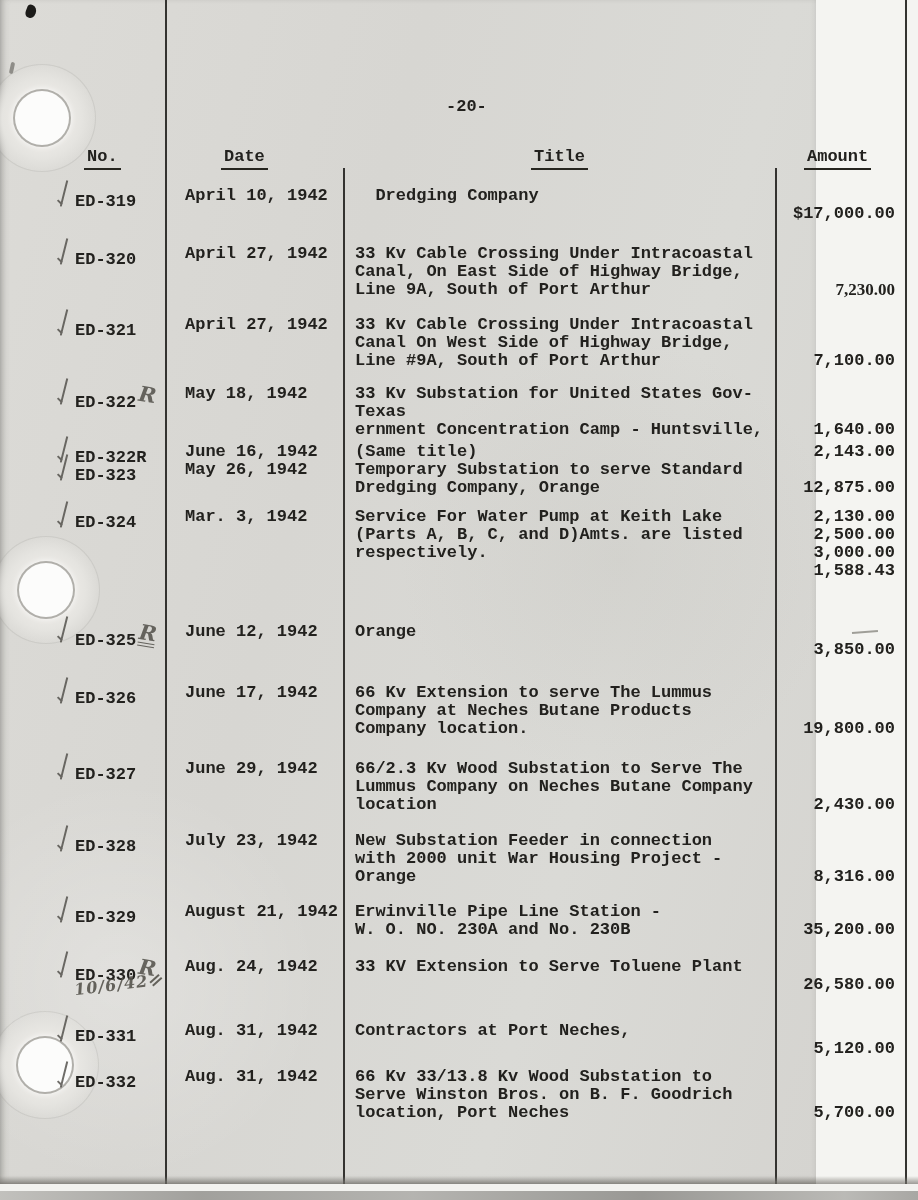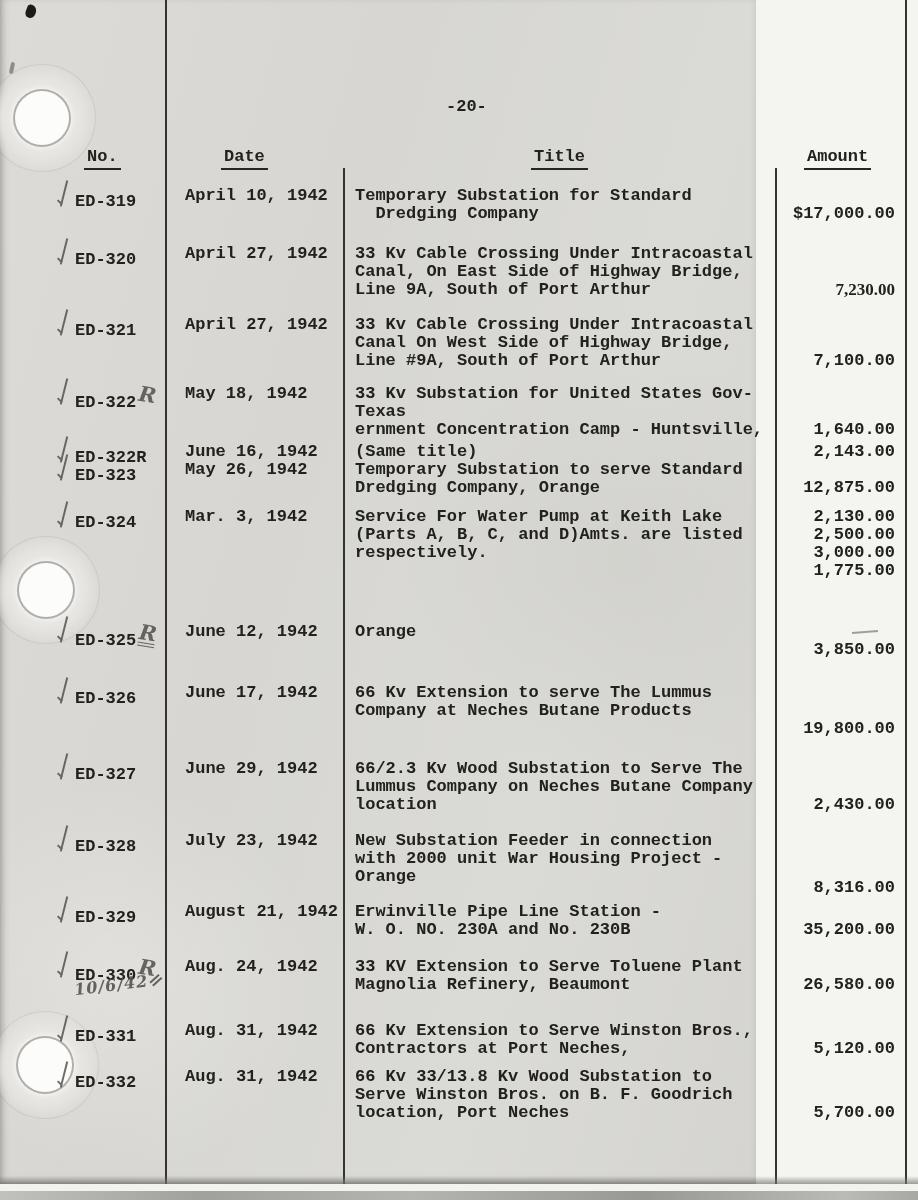--- a/index.html
+++ b/index.html
@@ -3,21 +3,21 @@
 <meta charset="utf-8">
 <style>
   html,body{margin:0;padding:0;}
   body{
     width:918px;height:1200px;position:relative;overflow:hidden;
     background:#f4f4f1;
     font-family:"Liberation Mono","DejaVu Sans Mono",monospace;
   }
   
   .paper{
-    position:absolute;left:0;top:0;width:756px;height:1184px;
+    position:absolute;left:0;top:0;width:816px;height:1184px;
     background:
       radial-gradient(circle at 620px 560px, rgba(190,188,182,.25), rgba(190,188,182,0) 220px),
       radial-gradient(circle at 120px 980px, rgba(255,255,255,.25), rgba(255,255,255,0) 200px),
       linear-gradient(105deg,#dcdbd7 0%,#d7d6d2 38%,#dadad6 70%,#d5d4d0 100%);
     box-shadow:inset 6px 0 10px -6px rgba(60,60,55,.45), inset 0 -4px 8px -4px rgba(90,90,85,.5);
   }
   .torn-edge{
     position:absolute;left:0;top:1176px;width:918px;height:8px;
     background:linear-gradient(180deg,rgba(150,148,142,0),rgba(130,128,122,.55) 70%,rgba(110,108,102,.65));
   }
@@ -128,21 +128,20 @@
   <div class="typed colhead" id="head-date">Date</div>
   <div class="typed colhead" id="head-title">Title</div>
   <div class="typed colhead" id="head-amount">Amount</div>
 
   <div id="rows">
       <div class="row">
         <span class="check"></span>
         <div class="no-line typed"><span>ED-319</span></div>
         <div class="date-cell typed">April 10, 1942</div>
         <div class="title-cell typed">
-          <div>Temporary Substation for Standard</div>
           <div>  Dredging Company</div>
         </div>
         <div class="amount-cell typed" style="top: 18px;">
           <div>$17,000.00</div>
         </div>
       </div>
       <div class="row">
         <span class="check"></span>
         <div class="no-line typed"><span>ED-320</span></div>
         <div class="date-cell typed">April 27, 1942</div>
@@ -210,41 +209,42 @@
         <div class="date-cell typed">Mar. 3, 1942</div>
         <div class="title-cell typed">
           <div>Service For Water Pump at Keith Lake</div>
           <div>(Parts A, B, C, and D)Amts. are listed</div>
           <div>respectively.</div>
         </div>
         <div class="amount-cell typed" style="top: 0px;">
           <div>2,130.00</div>
           <div>2,500.00</div>
           <div>3,000.00</div>
-          <div>1,775.00</div>
+          <div>1,588.43</div>
         </div>
       </div>
       <div class="row">
         <span class="check"></span>
         <div class="no-line typed"><span>ED-325</span><span class="annot underlined">R</span></div>
         <div class="date-cell typed">June 12, 1942</div>
         <div class="title-cell typed">
           <div>Orange</div>
         </div>
         <div class="amount-cell typed" style="top: 18px;">
           <div>3,850.00</div>
         </div>
       </div>
       <div class="row">
         <span class="check"></span>
         <div class="no-line typed"><span>ED-326</span></div>
         <div class="date-cell typed">June 17, 1942</div>
         <div class="title-cell typed">
           <div>66 Kv Extension to serve The Lummus</div>
           <div>Company at Neches Butane Products</div>
+          <div>Company location.</div>
         </div>
         <div class="amount-cell typed" style="top: 36px;">
           <div>19,800.00</div>
         </div>
       </div>
       <div class="row">
         <span class="check"></span>
         <div class="no-line typed"><span>ED-327</span></div>
         <div class="date-cell typed">June 29, 1942</div>
         <div class="title-cell typed">
@@ -258,21 +258,21 @@
       </div>
       <div class="row">
         <span class="check"></span>
         <div class="no-line typed"><span>ED-328</span></div>
         <div class="date-cell typed">July 23, 1942</div>
         <div class="title-cell typed">
           <div>New Substation Feeder in connection</div>
           <div>with 2000 unit War Housing Project -</div>
           <div>Orange</div>
         </div>
-        <div class="amount-cell typed" style="top: 47px;">
+        <div class="amount-cell typed" style="top: 36px;">
           <div>8,316.00</div>
         </div>
       </div>
       <div class="row">
         <span class="check"></span>
         <div class="no-line typed"><span>ED-329</span></div>
         <div class="date-cell typed">August 21, 1942</div>
         <div class="title-cell typed">
           <div>Erwinville Pipe Line Station -</div>
           <div>W. O. NO. 230A and No. 230B</div>
@@ -281,32 +281,30 @@
           <div>35,200.00</div>
         </div>
       </div>
       <div class="row">
         <span class="check"></span>
         <div class="no-line typed"><span>ED-330</span><span class="annot">R</span></div>
         <div class="note-below">10/6/42</div>
         <div class="date-cell typed">Aug. 24, 1942</div>
         <div class="title-cell typed">
           <div>33 KV Extension to Serve Toluene Plant</div>
-          <div>Magnolia Refinery, Beaumont</div>
         </div>
         <div class="amount-cell typed" style="top: 18px;">
           <div>26,580.00</div>
         </div>
       </div>
       <div class="row">
         <span class="check"></span>
         <div class="no-line typed"><span>ED-331</span></div>
         <div class="date-cell typed">Aug. 31, 1942</div>
         <div class="title-cell typed">
-          <div>66 Kv Extension to Serve Winston Bros.,</div>
           <div>Contractors at Port Neches,</div>
         </div>
         <div class="amount-cell typed" style="top: 18px;">
           <div>5,120.00</div>
         </div>
       </div>
       <div class="row">
         <span class="check"></span>
         <div class="no-line typed"><span>ED-332</span></div>
         <div class="date-cell typed">Aug. 31, 1942</div>

